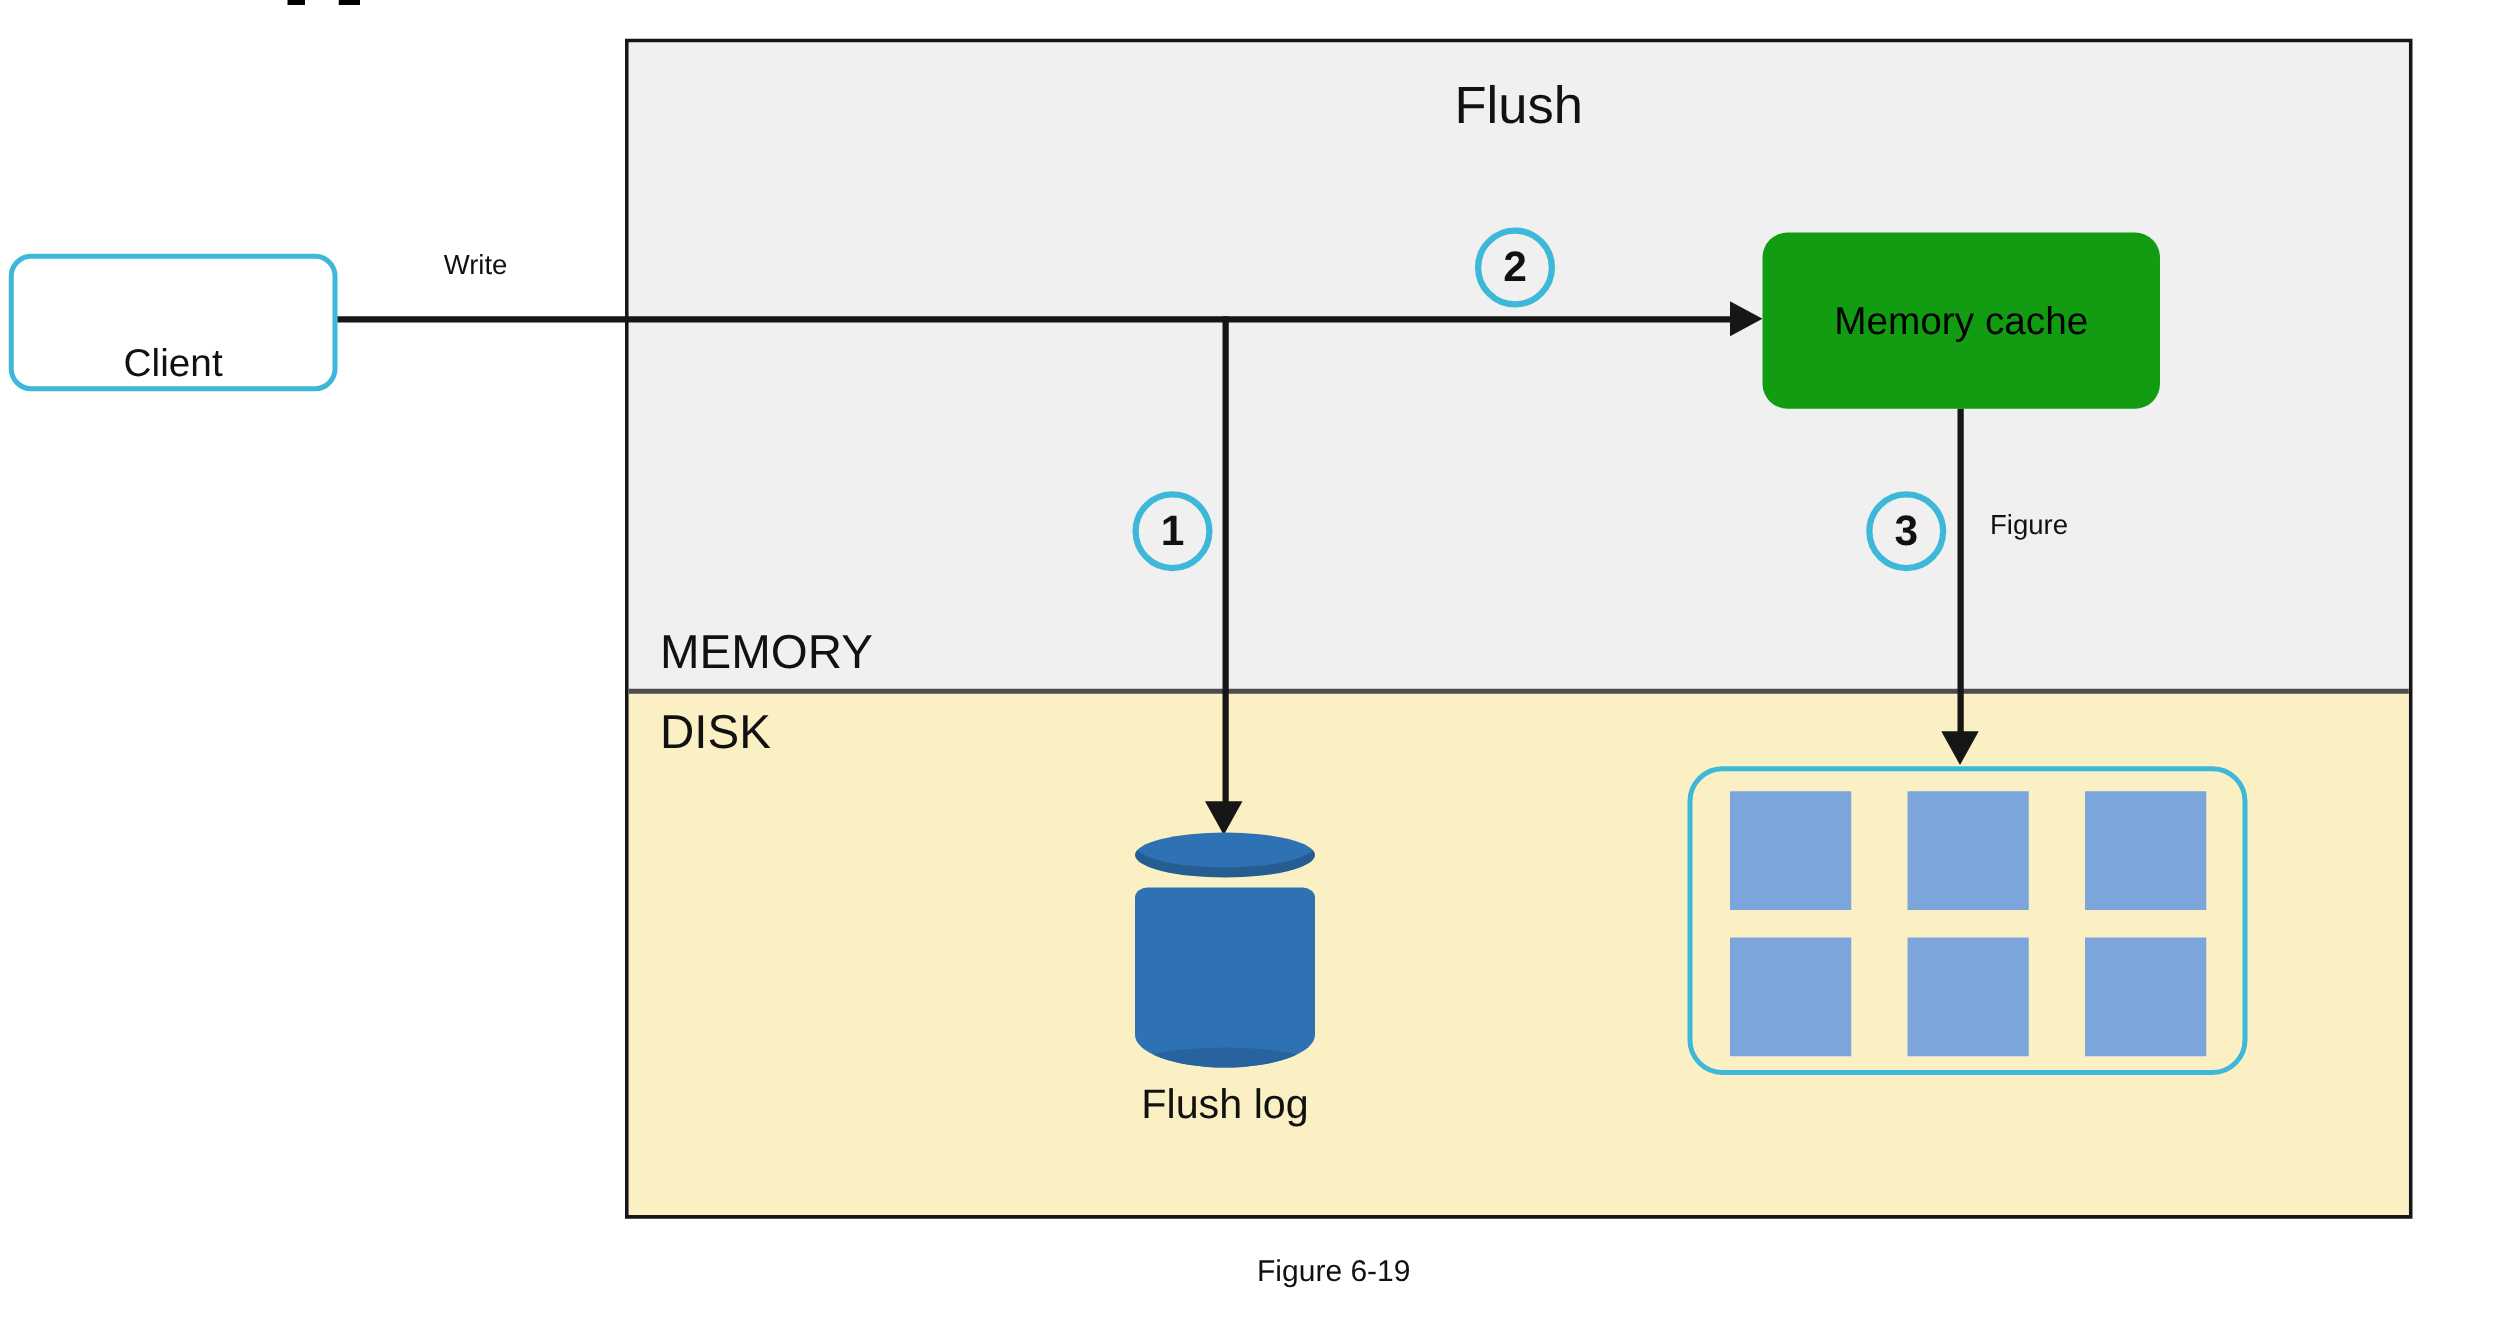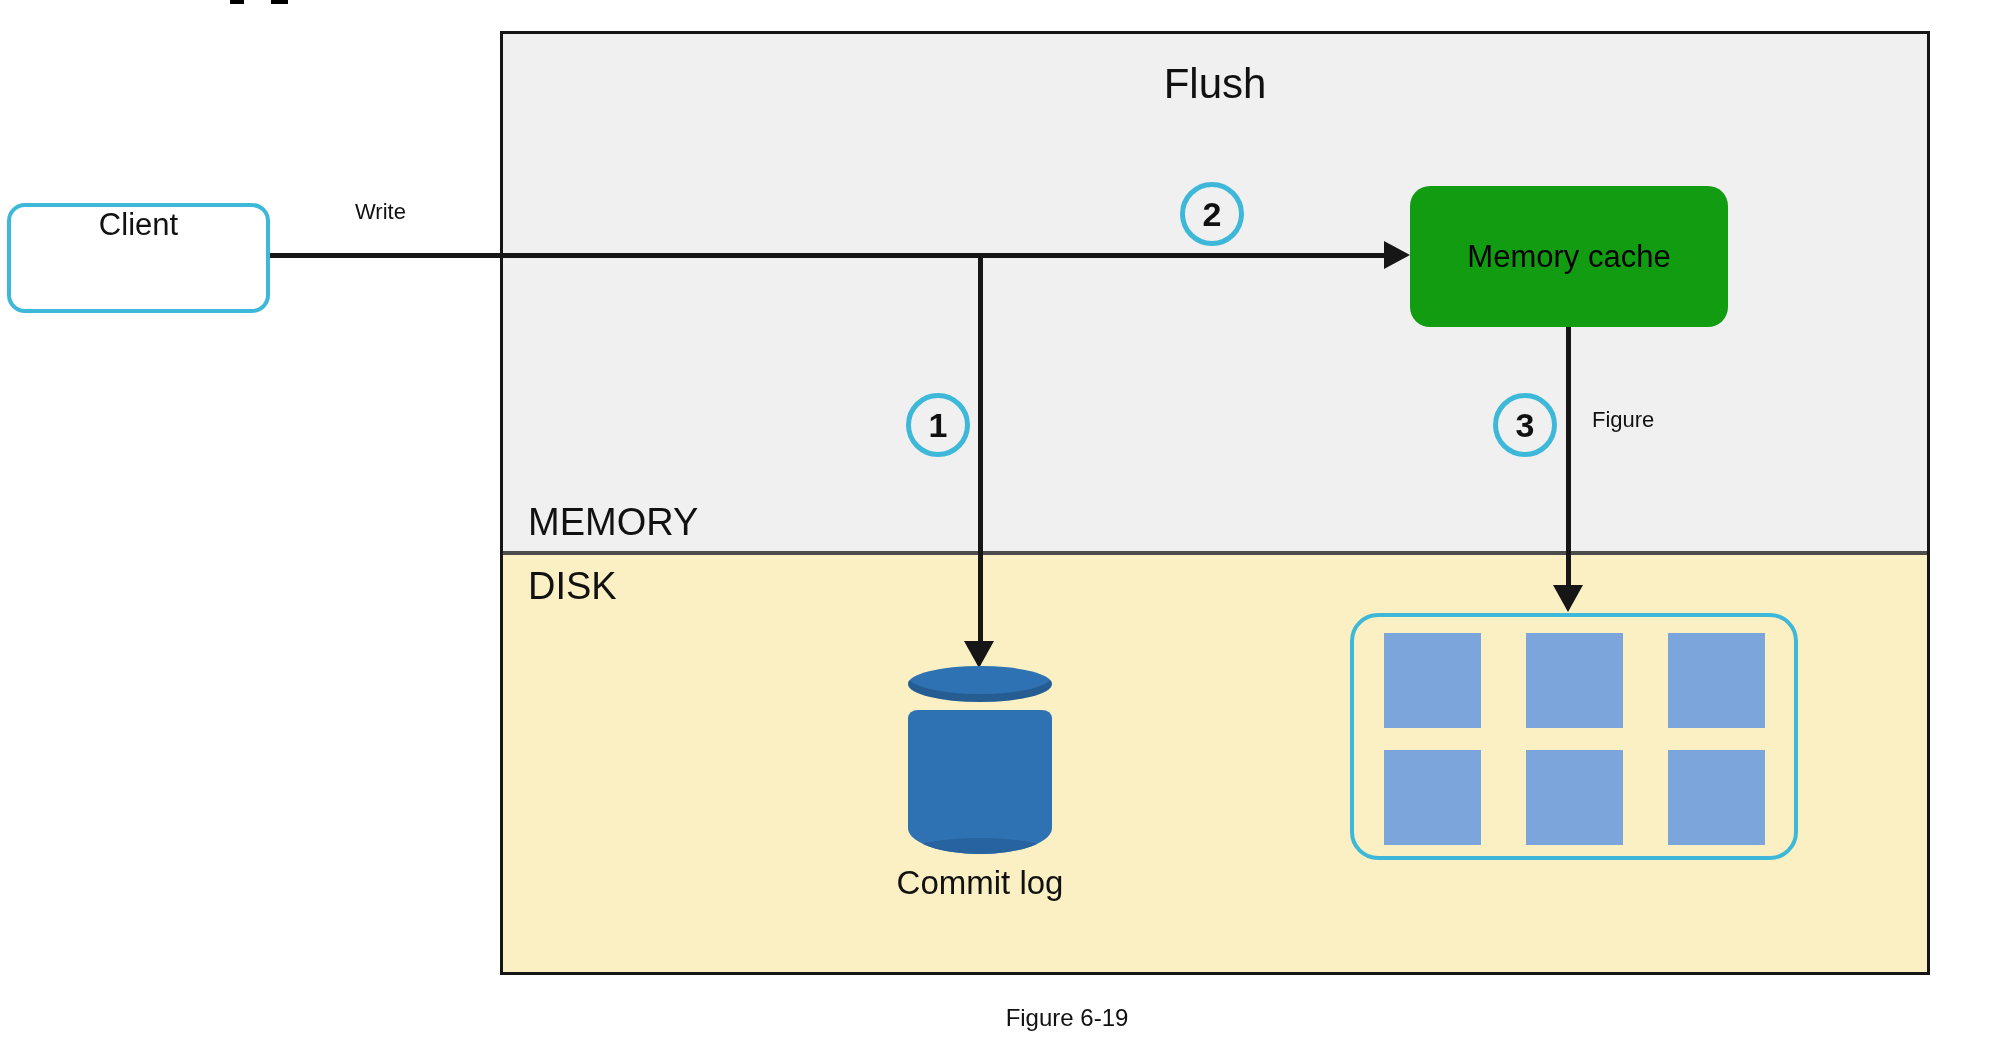--- a/index.html
+++ b/index.html
@@ -24,21 +24,21 @@
   .server-disk{position:absolute;left:0;top:517px;right:0;bottom:0;background:var(--disk-yellow);
     border-top:4px solid #4C4C4C;}
   .server-title{position:absolute;left:0;top:26px;width:100%;text-align:center;
     font-size:42px;color:#111;}
   .zone-label{position:absolute;font-size:38px;line-height:1.1;color:#111;}
   .zone-label.memory{left:528px;top:502px;}
   .zone-label.disk{left:528px;top:566px;}
 
   
   .client-box{position:absolute;left:7px;top:203px;width:263px;height:110px;background:#fff;
-    border:4px solid var(--accent-cyan);border-radius:18px;display:flex;align-items:flex-start;
+    border:4px solid var(--accent-cyan);border-radius:18px;display:flex;align-items:flex-end;
     justify-content:center;font-size:31px;}
 
   
   .cache-box{position:absolute;left:1410px;top:186px;width:318px;height:141px;
     background:var(--cache-green);border-radius:20px;display:flex;align-items:center;
     justify-content:center;color:#000000;font-size:31px;}
 
   
   .edge-label{position:absolute;font-size:22px;line-height:1.1;color:#111;}
   .edge-label.write{left:355px;top:200px;}
@@ -134,21 +134,21 @@
   <div class="line flush-line"></div>
   <div class="arrowhead-down to-sstables"></div>
   <div class="edge-label flush">Figure</div>
 
   <div class="cylinder">
     <div class="cyl-body">
       <div class="cyl-rim"></div>
     </div>
     <div class="cyl-lid"></div>
   </div>
-  <div class="node-label commit-log">Commit log</div>
+  <div class="node-label commit-log">Flush log</div>
 
   <div class="sstables-box">
       <div class="sq"></div>
       <div class="sq"></div>
       <div class="sq"></div>
       <div class="sq"></div>
       <div class="sq"></div>
       <div class="sq"></div>
     </div>
 

